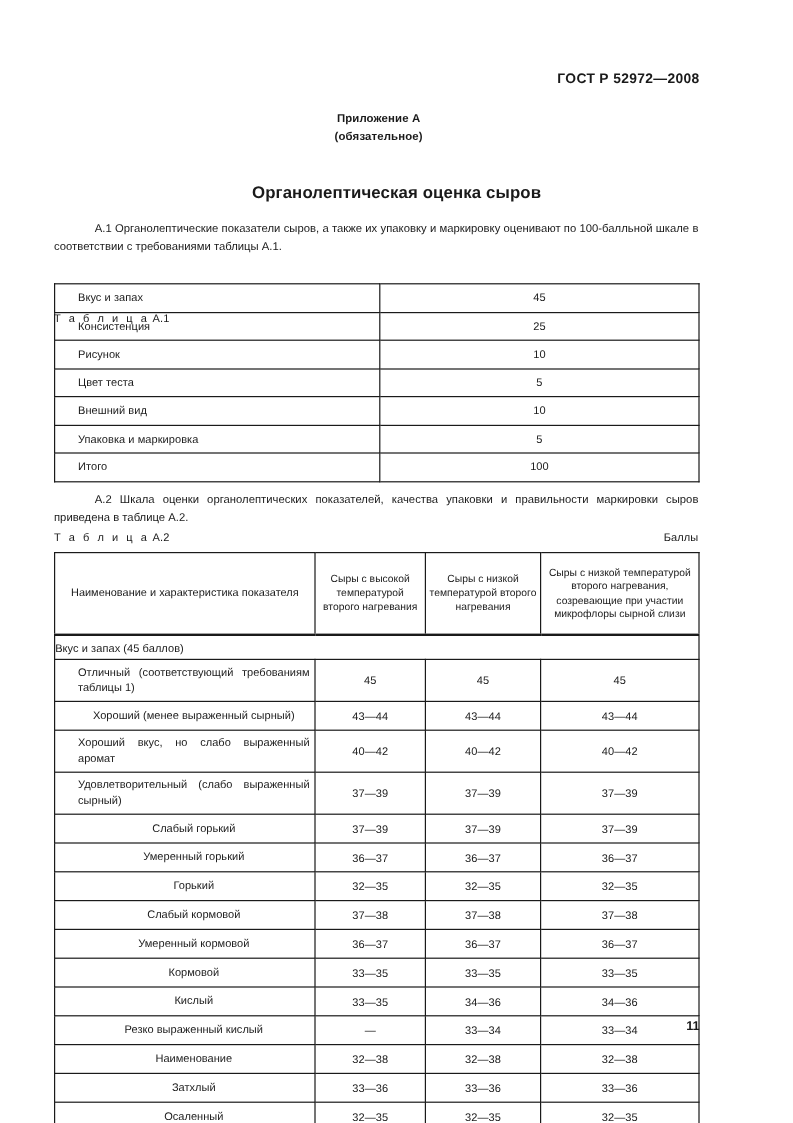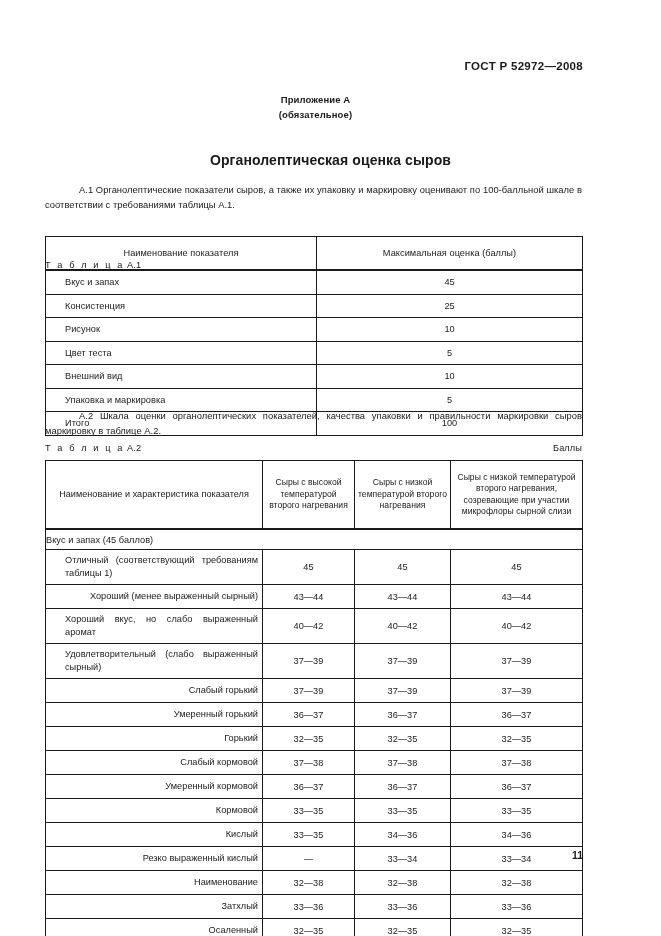--- a/index.html
+++ b/index.html
@@ -155,21 +155,21 @@
     letter-spacing: 0.05px;
     border-bottom-width: 1px;
   }
   #table-a2 td.rname {
     padding: 2px 4px 2px 19px;
     text-align: justify;
     line-height: 12.6px;
     letter-spacing: 0.02px;
   }
   #table-a2 td.rname.one {
-    text-align: right;
+    text-align: center;
     white-space: nowrap;
   }
   #table-a2 td.rval {
     text-align: center;
     letter-spacing: 0.05px;
   }
   #table-a2 tr.r1 td { height: 19px; }
   #table-a2 tr.r2 td { height: 30px; }
 
   
@@ -200,24 +200,20 @@
   <div class="tbl-caption" id="cap-a1">
     <span>Т а б л и ц а</span><span class="plain"> А.1</span>
   </div>
 
   <table class="gost" id="table-a1">
     <colgroup>
         <col style="width:271px">
         <col style="width:266px">
       </colgroup>
     <tbody id="a1-body">
-        <tr class="hdr">
-          <td>Наименование показателя</td>
-          <td>Максимальная оценка (баллы)</td>
-        </tr>
         <tr>
           <td class="name">Вкус и запах</td>
           <td class="val">45</td>
         </tr>
         <tr>
           <td class="name">Консистенция</td>
           <td class="val">25</td>
         </tr>
         <tr>
           <td class="name">Рисунок</td>
@@ -235,21 +231,21 @@
           <td class="name">Упаковка и маркировка</td>
           <td class="val">5</td>
         </tr>
         <tr>
           <td class="name">Итого</td>
           <td class="val">100</td>
         </tr>
       </tbody>
   </table>
 
-  <div class="para" id="para-a2">А.2  Шкала оценки органолептических показателей, качества упаковки и правильности маркировки сыров маркировку в таблице А.2.</div>
+  <div class="para" id="para-a2">А.2  Шкала оценки органолептических показателей, качества упаковки и правильности маркировки сыров приведена в таблице А.2.</div>
 
   <div class="tbl-caption" id="cap-a2">
     <span>Т а б л и ц а</span><span class="plain"> А.2</span>
   </div>
   <div class="cap-right">Баллы</div>
 
   <table class="gost" id="table-a2">
     <colgroup>
         <col style="width:217px">
         <col style="width:92px">

